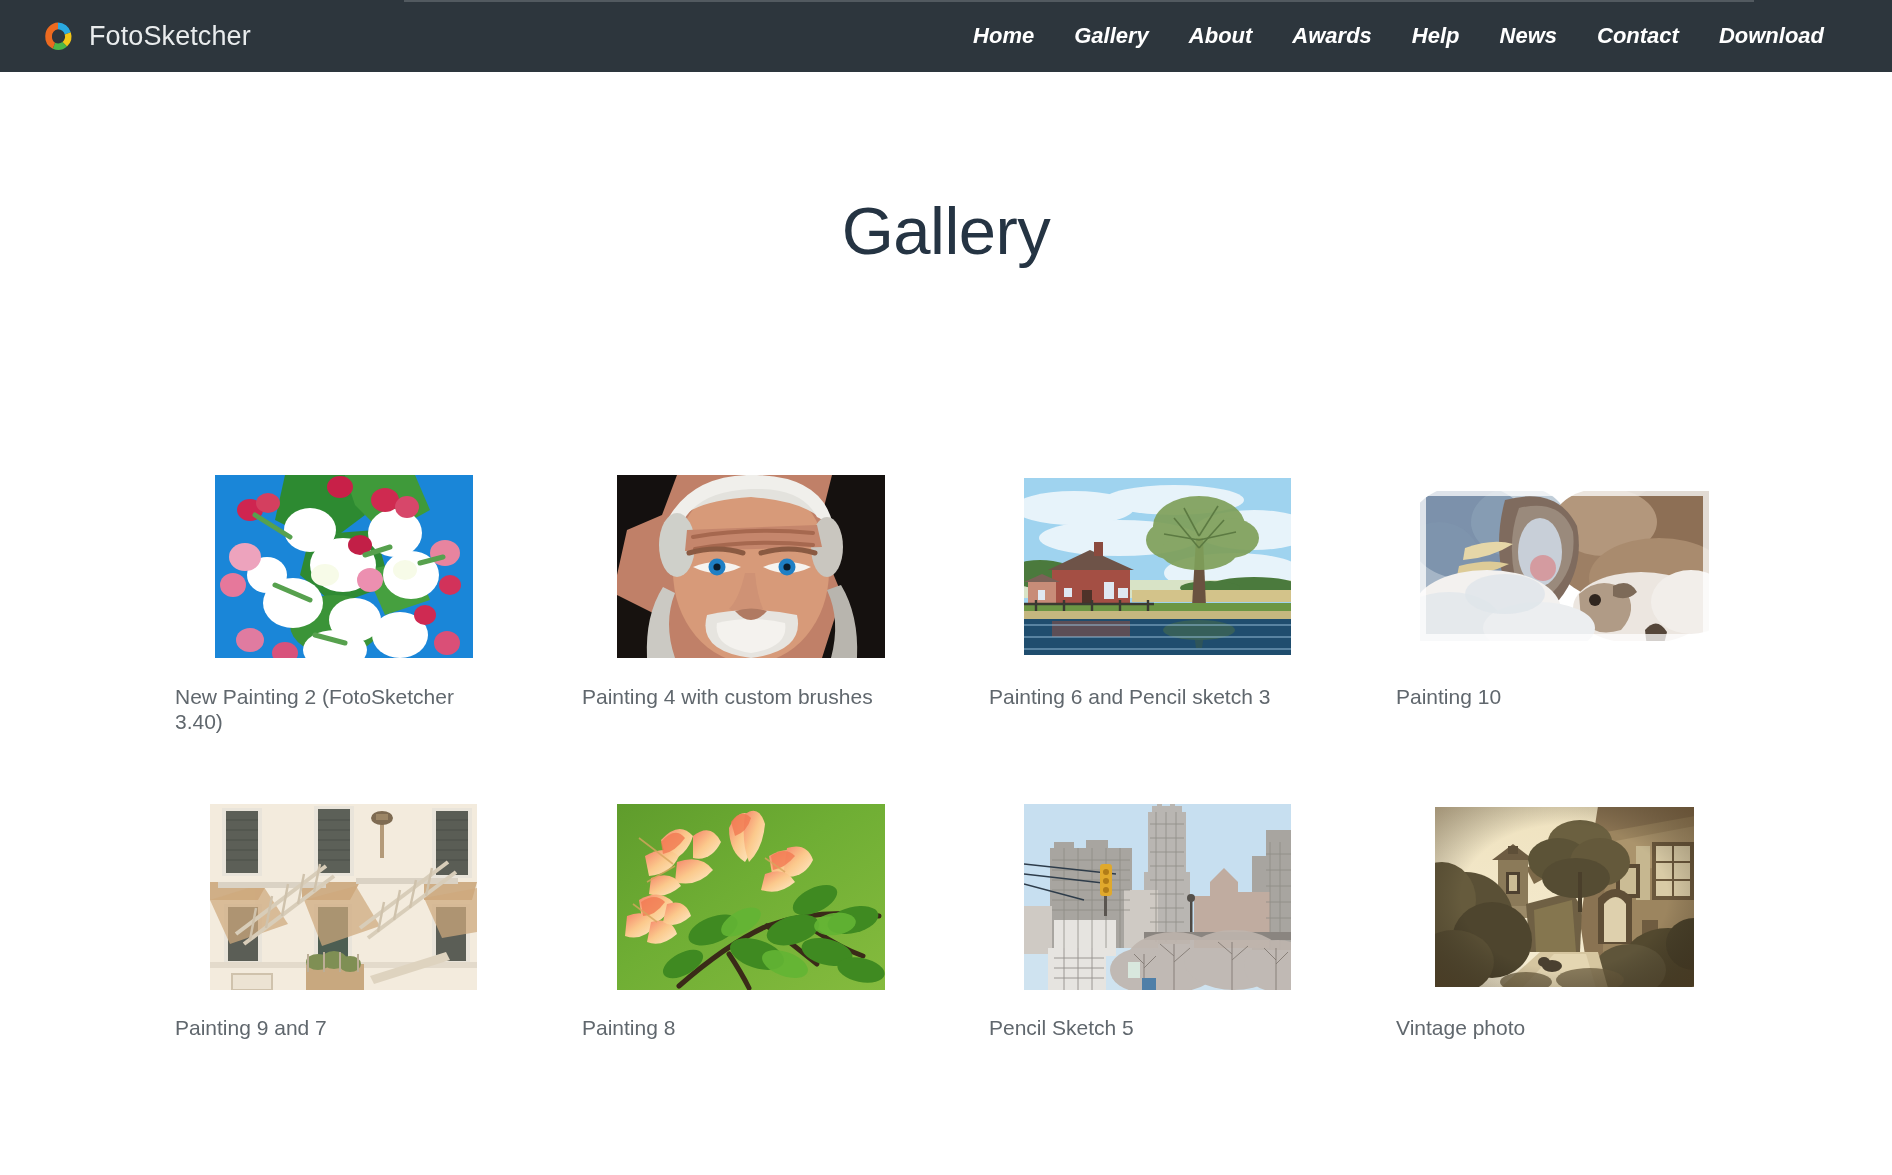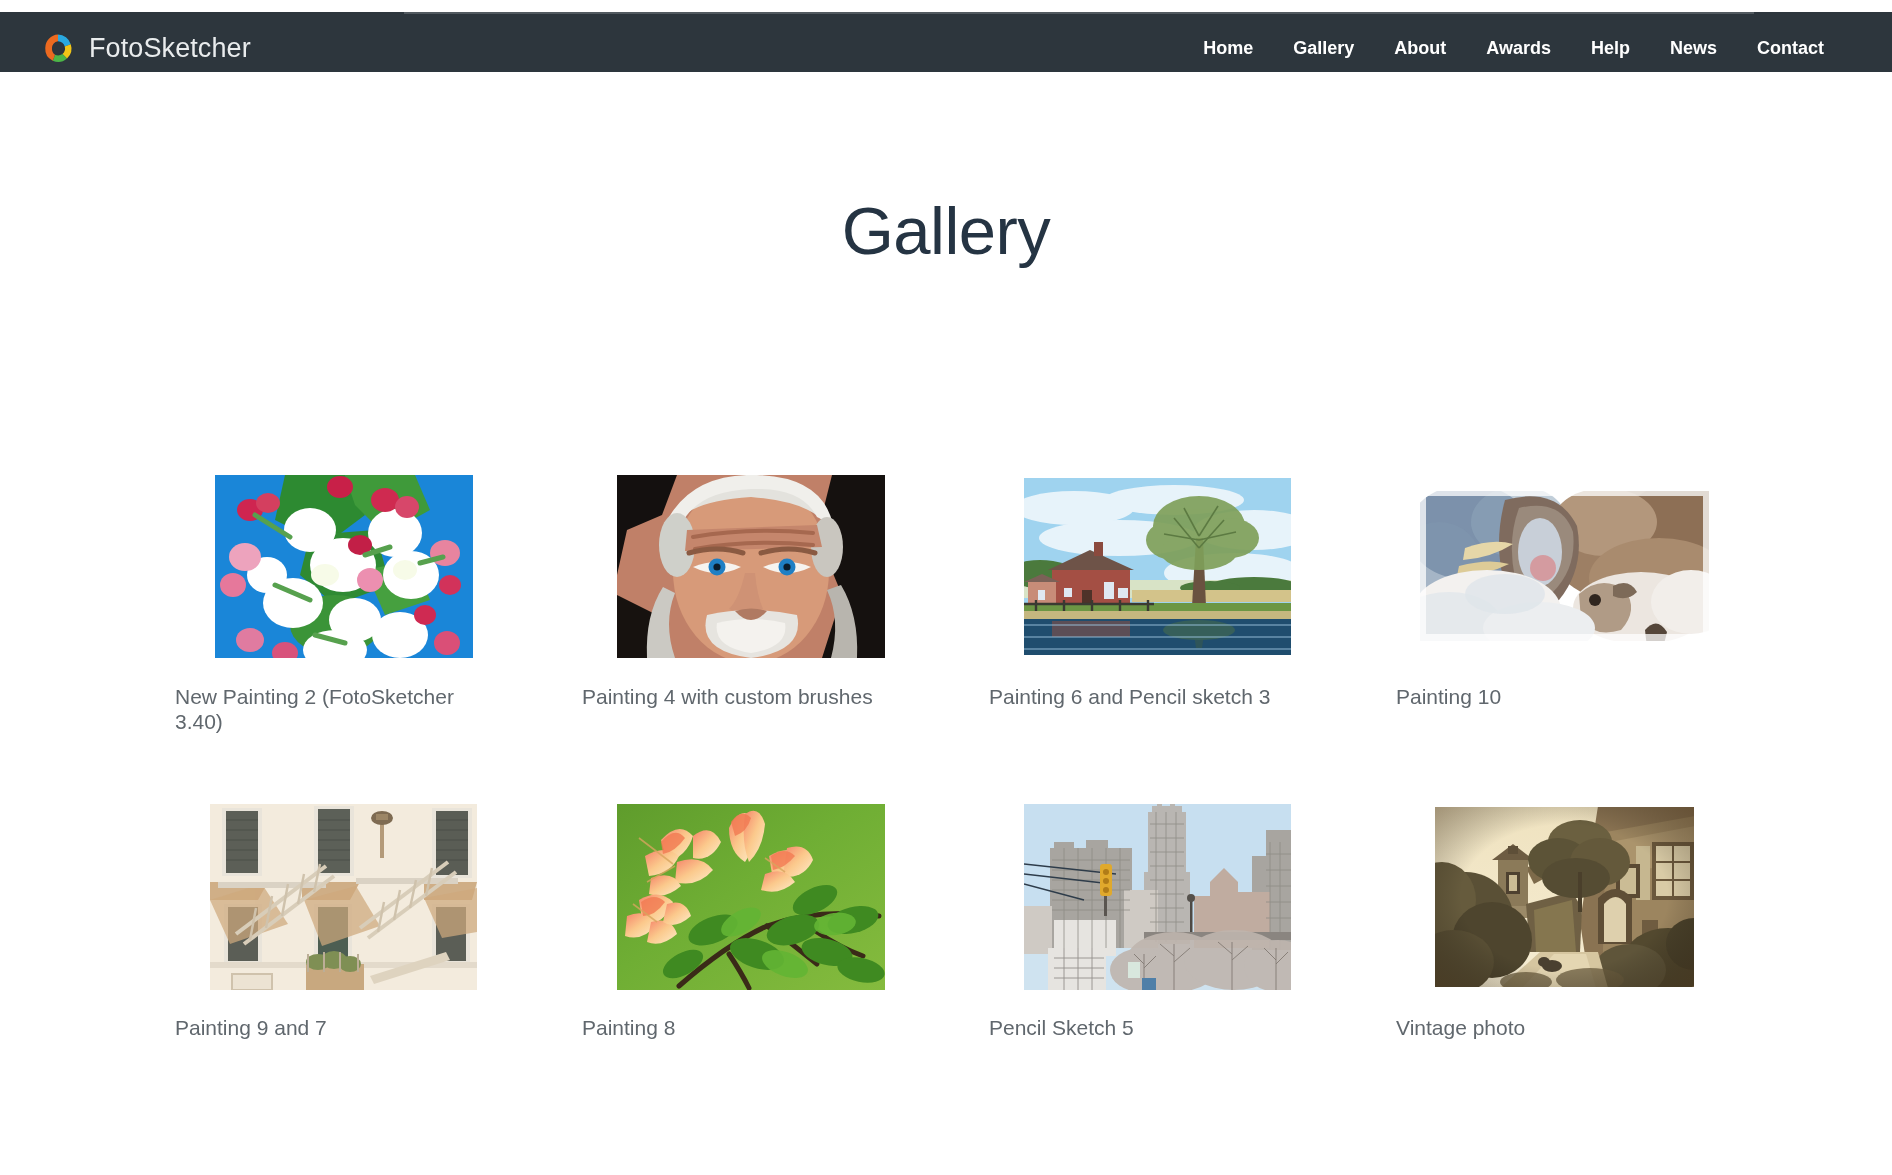--- a/index.html
+++ b/index.html
@@ -5,21 +5,21 @@
   * { box-sizing: border-box; margin: 0; padding: 0; }
   html, body {
     width: 1892px; height: 1175px;
     background: #ffffff;
     font-family: "Liberation Sans", sans-serif;
     overflow: hidden;
   }
 
   
   .navbar {
-    position: absolute; top: 12px; left: 0;
+    position: absolute; top: 0; left: 0;
     width: 1892px; height: 72px;
     background: #2d363d;
     display: flex; align-items: center;
   }
   .nav-toprule {
     position: absolute; top: 0; left: 404px;
     width: 1350px; height: 2px;
     background: rgba(255,255,255,0.18);
   }
   .brand {
@@ -37,27 +37,28 @@
     white-space: nowrap;
   }
   .nav-links {
     position: absolute; right: 48px; top: 0;
     height: 72px;
     display: flex; align-items: center;
     gap: 0px;
   }
   .nav-link {
     color: #ffffff;
-    font-size: 18px;
+    font-size: 22px;
     font-weight: bold;
     text-decoration: none;
     padding: 0 20px;
     white-space: nowrap;
     line-height: 72px;
     display: block;
+    font-style: italic;
   }
   .nav-link.is-active { color: #ffffff; }
 
   
   .page {
     position: absolute;
     top: 72px; left: 0;
     width: 1892px; height: 1103px;
     background: #ffffff;
   }
@@ -120,20 +121,21 @@
   </a>
 
   <nav class="nav-links">
     <a class="nav-link" href="#">Home</a>
     <a class="nav-link is-active" href="#">Gallery</a>
     <a class="nav-link" href="#">About</a>
     <a class="nav-link" href="#">Awards</a>
     <a class="nav-link" href="#">Help</a>
     <a class="nav-link" href="#">News</a>
     <a class="nav-link" href="#">Contact</a>
+    <a class="nav-link" href="#">Download</a>
   </nav>
 </div>
 
 <div class="page">
 
   <h1 class="page-title">Gallery</h1>
 
   <div class="gallery">
 
     <div class="tile">

